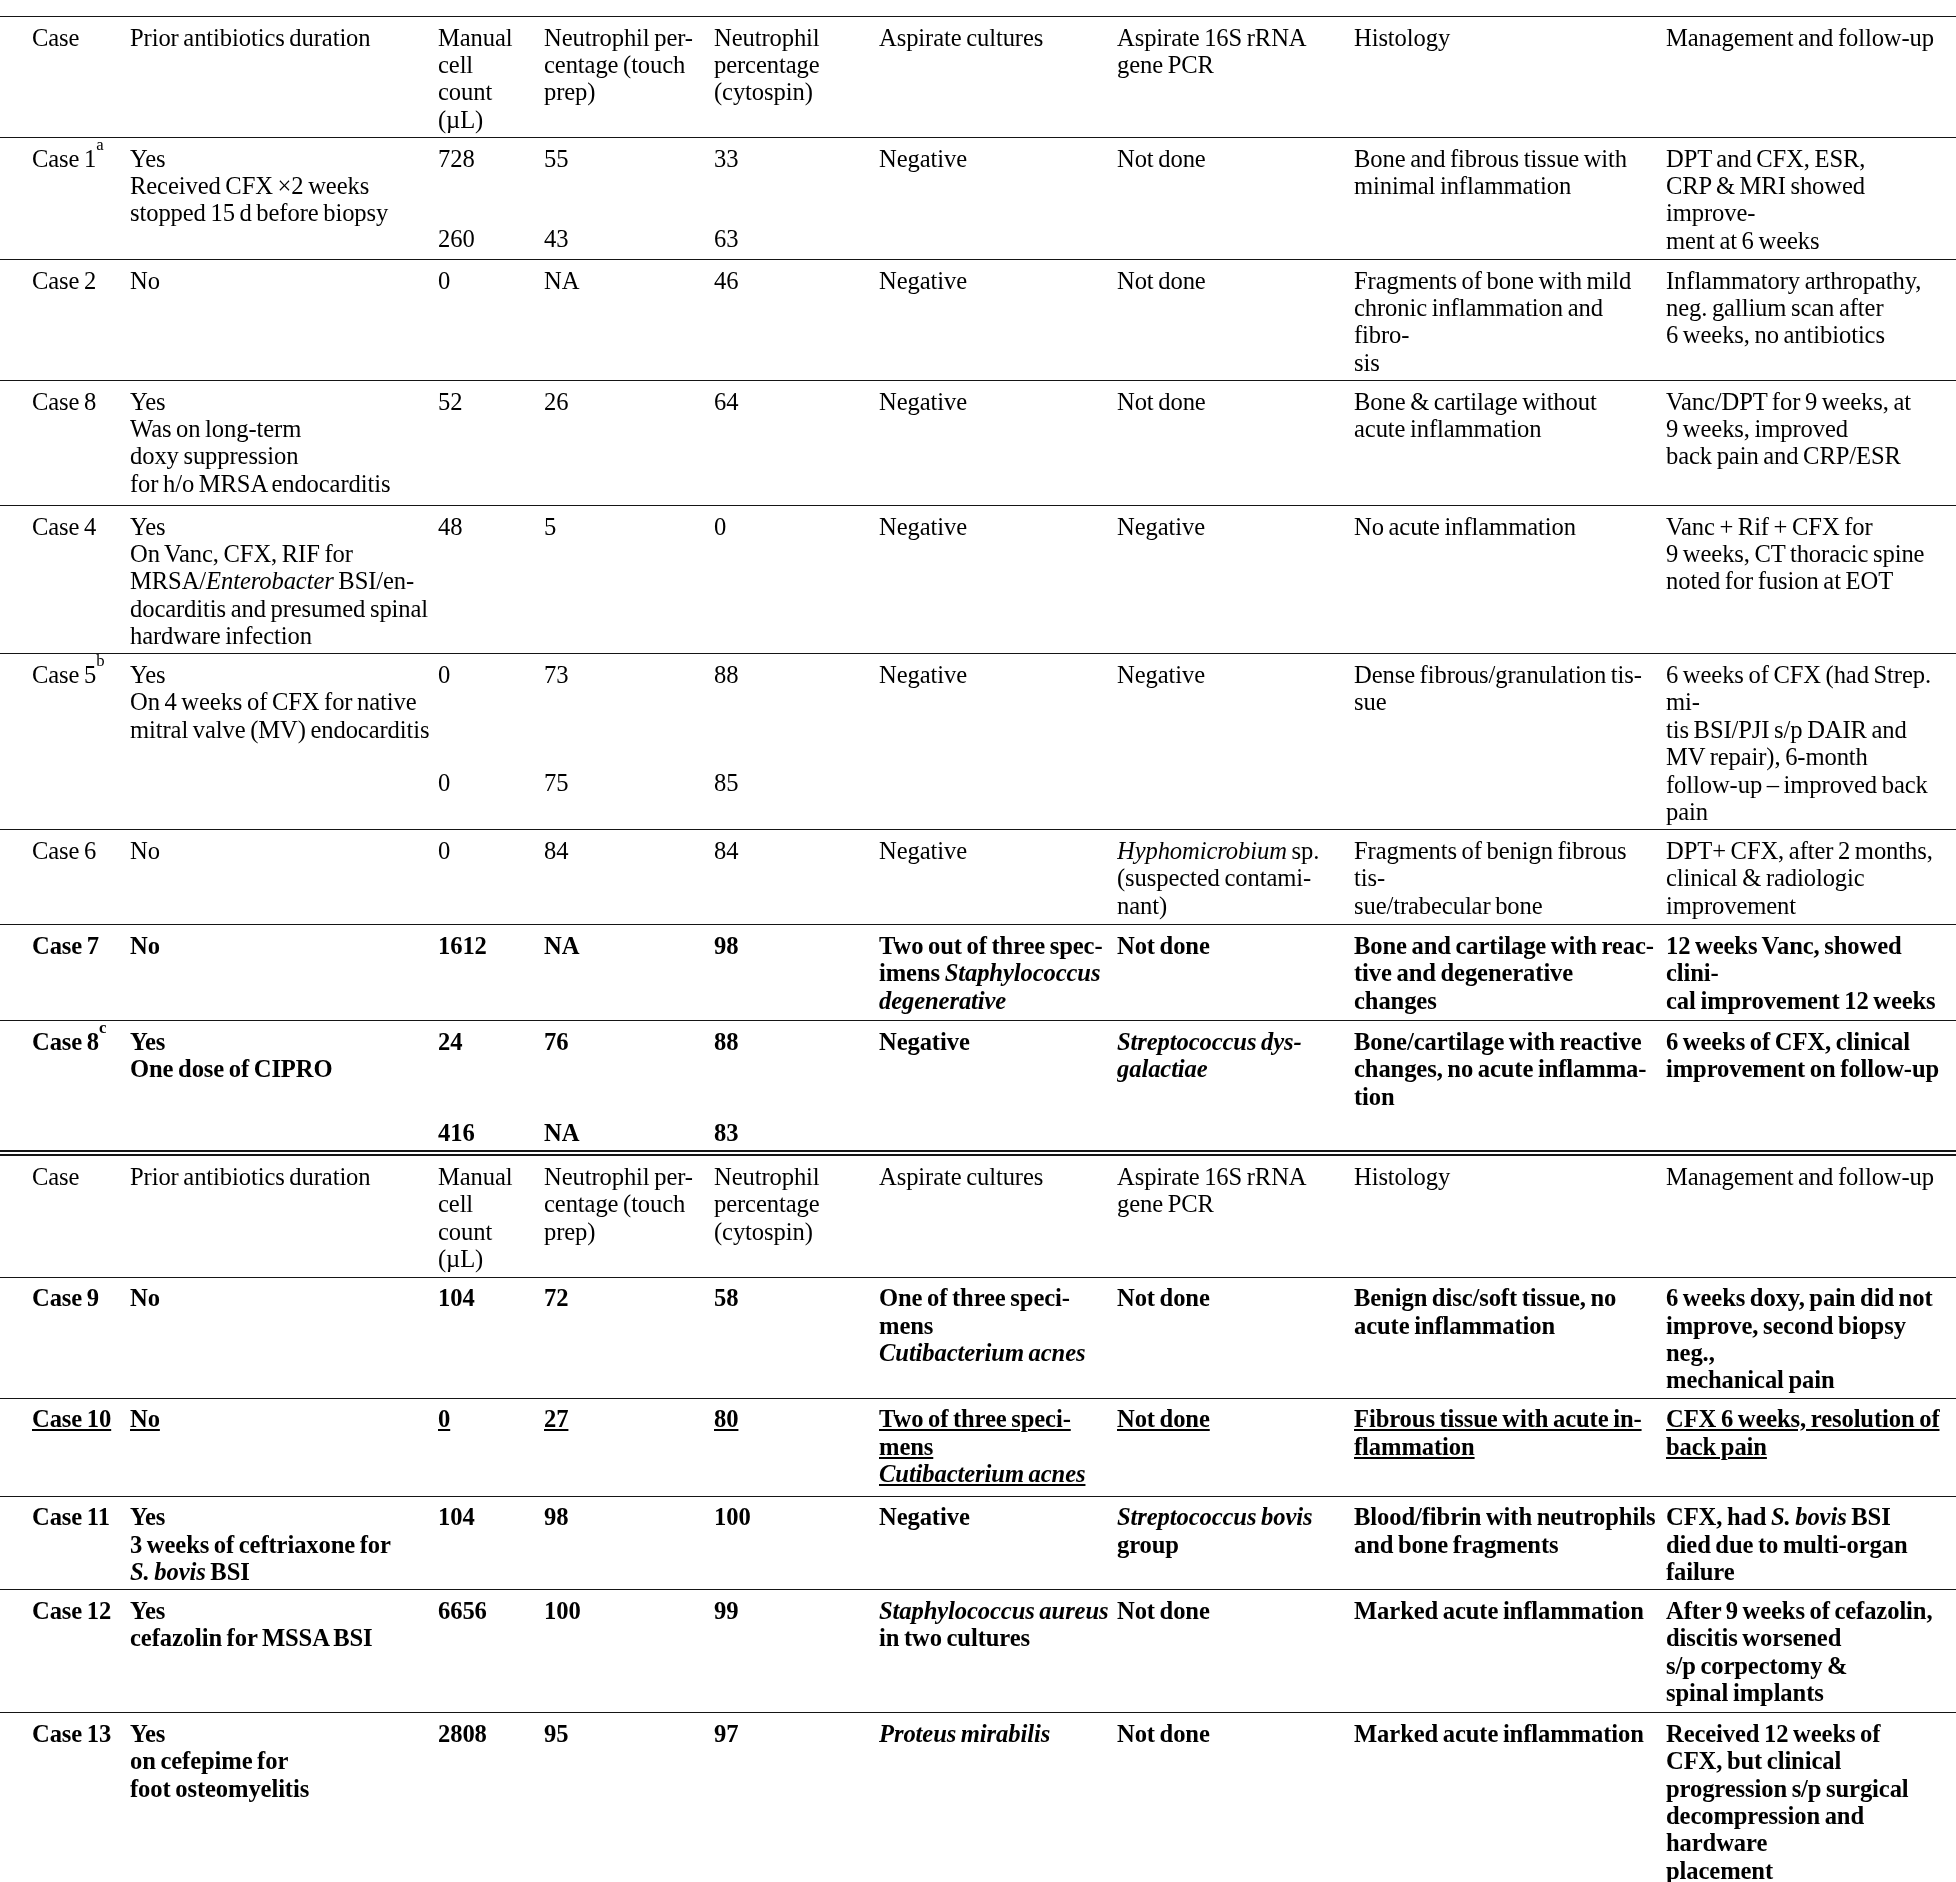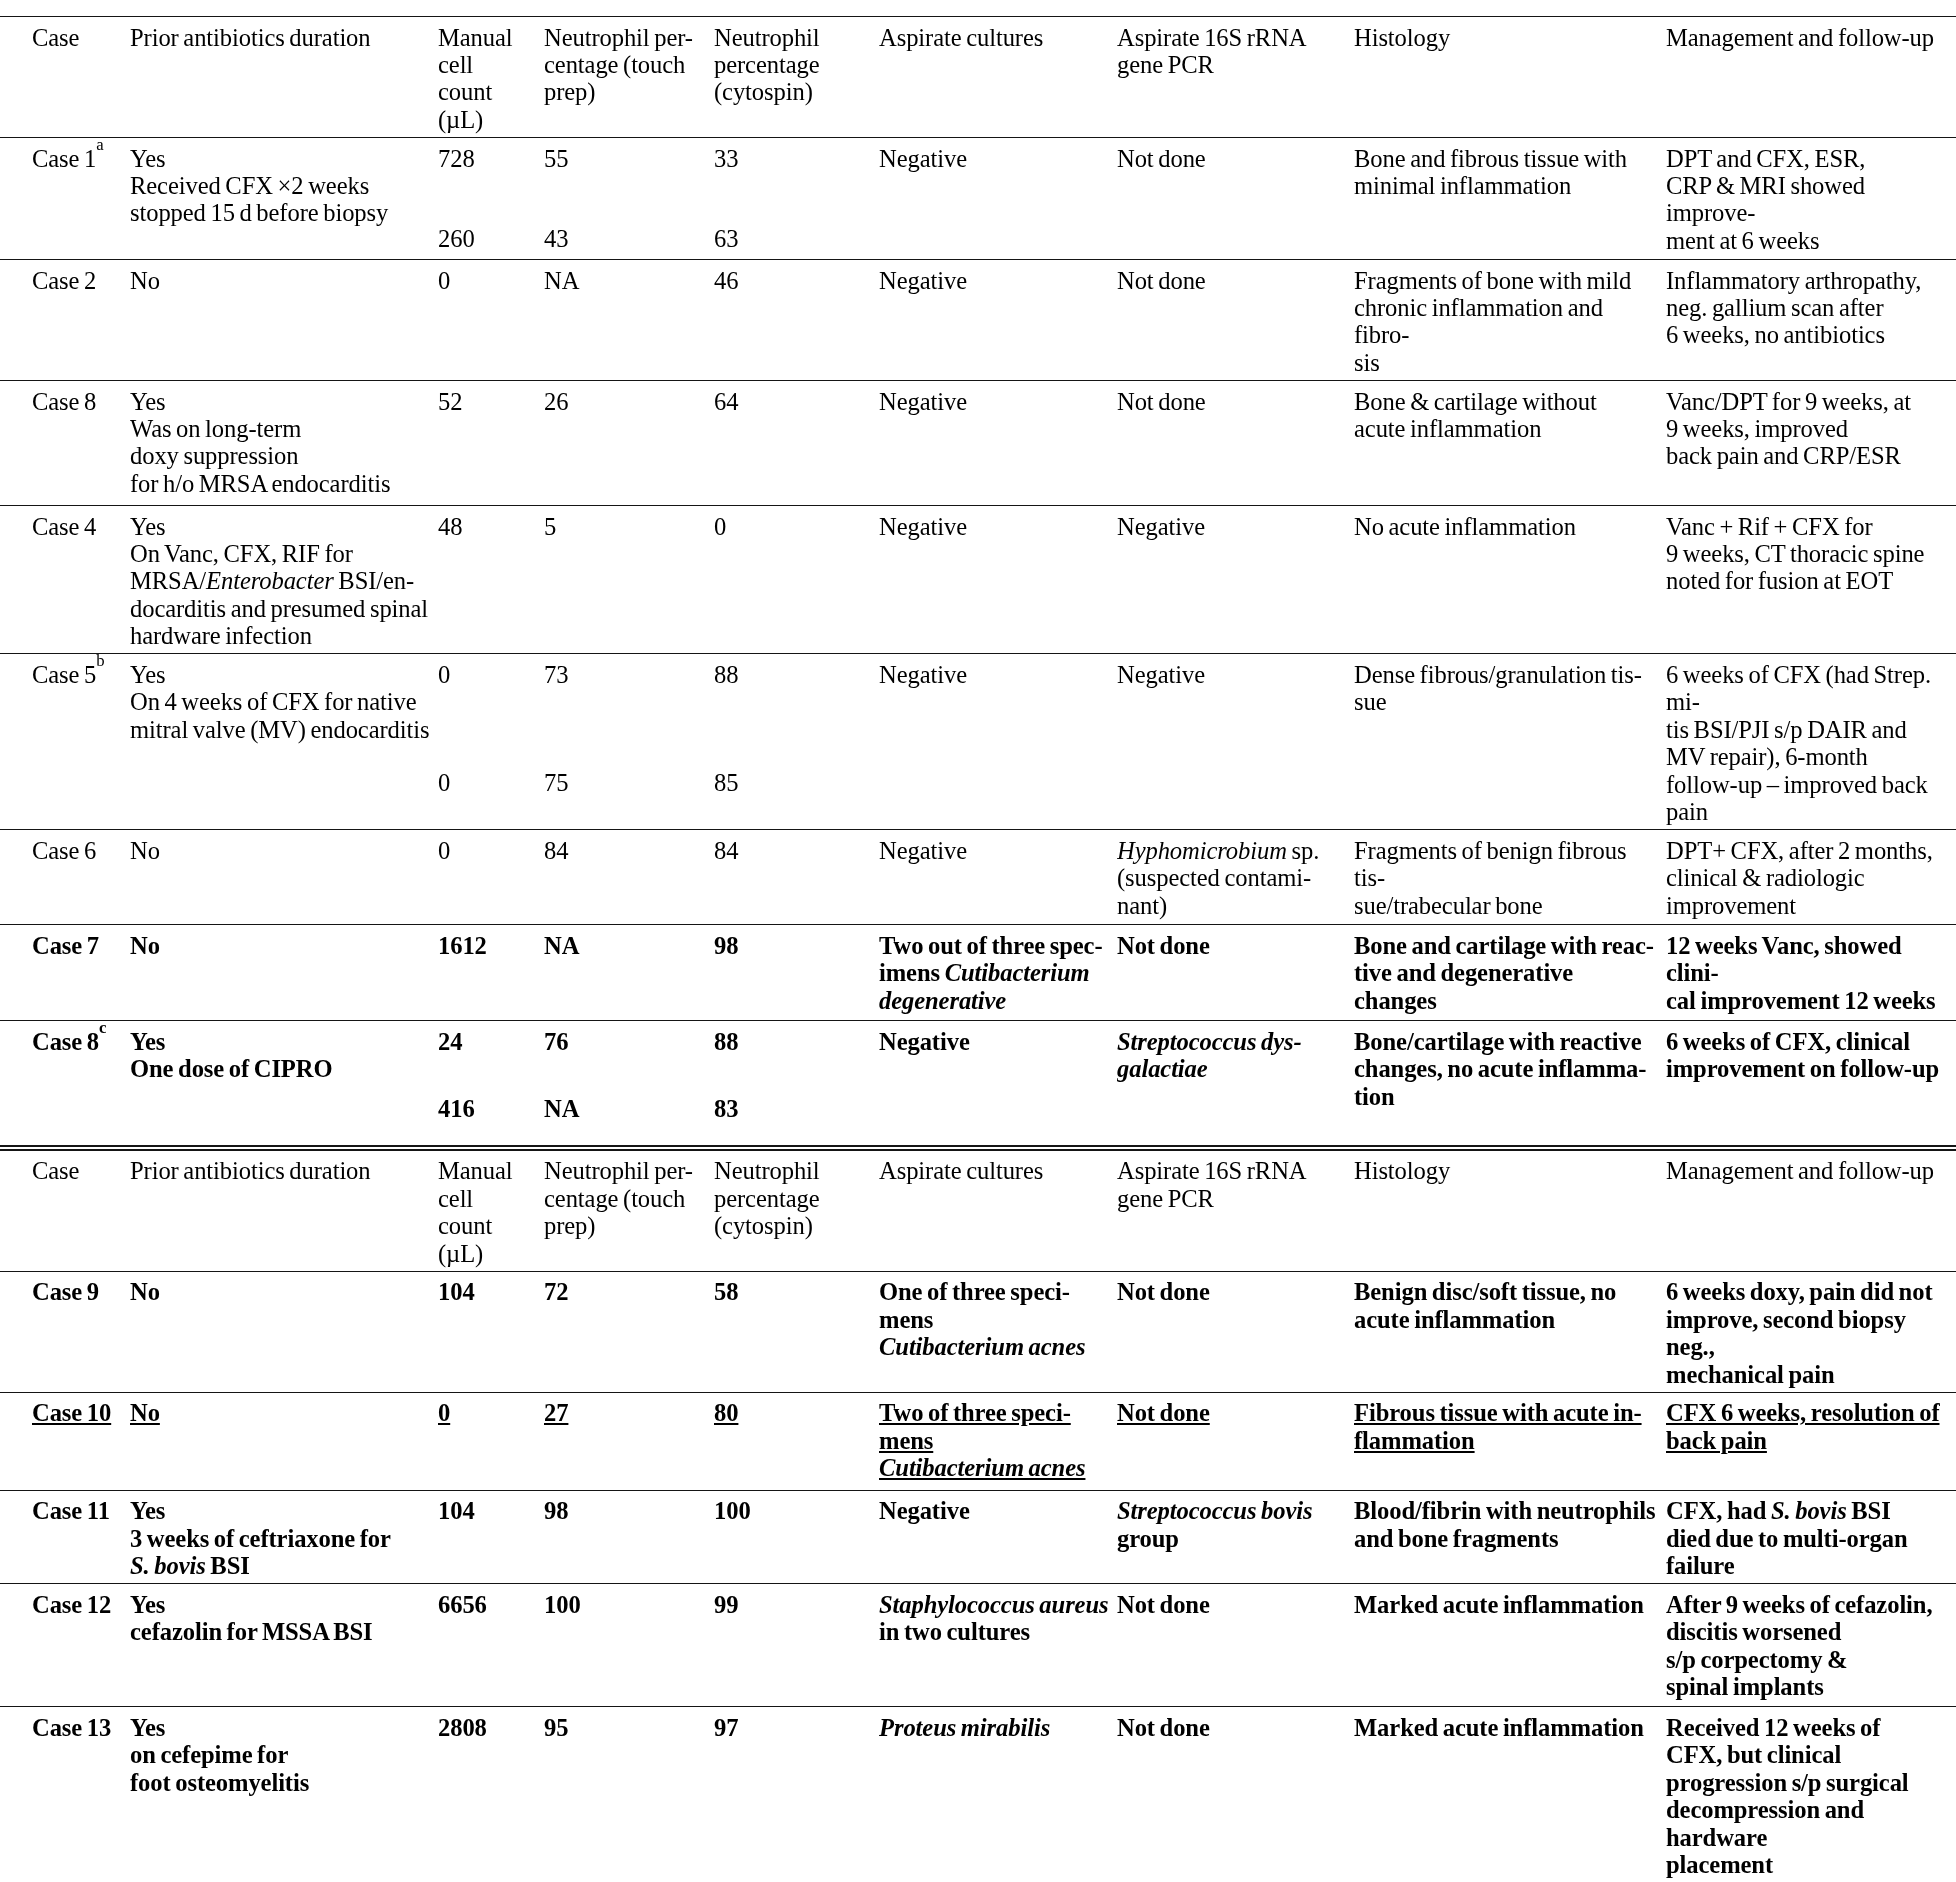--- a/index.html
+++ b/index.html
@@ -21,21 +21,21 @@
     word-spacing:-1.4px;letter-spacing:-0.1px;
   }
   tr{border-top:1.9px solid #151515;}
   tr.first{border-top:none;}
   tr.dbl{border-top:6.6px double #151515;}
   tr.bold-row td{font-weight:bold;}
   td.c1,th.c1{padding-left:32px;}
   .sub:empty{display:none;}
   .g1{margin-top:53px;}
   .g2{margin-top:81px;}
-  .g3{margin-top:40px;}
+  .g3{margin-top:64px;}
   sup{font-size:0.68em;line-height:0;position:relative;top:-0.45em;}
   
   tr.hr1{height:116px;} tr.r1{height:122px;} tr.r2{height:96px;}
   tr.r3{height:125px;} tr.r4{height:147px;font-family:Liberation Serif, serif;} tr.r5{height:150px;}
   tr.r6{height:95px;padding-left:13px;} tr.r7{height:96px;padding-left:44px;} tr.r8{height:127px;}
   tr.hr2{height:120px;} tr.r9{height:95px;} tr.r10{height:98px;text-decoration:underline;}
   tr.r11{height:90px;} tr.r12{height:123px;} tr.r13{height:145px;margin-top:43px;}
 </style>
 </head>
 <body>
@@ -185,21 +185,21 @@
     <td>No</td>
     <td>
           <div class="val">1612</div>
         </td>
     <td>
           <div class="val">NA</div>
         </td>
     <td>
           <div class="val">98</div>
         </td>
-    <td>Two out of three spec-<br>imens <i>Cutibacterium</i><br><i>degenerative</i></td>
+    <td>Two out of three spec-<br>imens <i>Staphylococcus</i><br><i>degenerative</i></td>
     <td>Not done</td>
     <td>Bone and cartilage with reac-<br>tive and degenerative changes</td>
     <td>12 weeks Vanc, showed clini-<br>cal improvement 12 weeks</td>
   </tr>
 
   <tr class="r8 bold-row">
     <td class="c1"><span>Case 8</span><sup>c</sup></td>
     <td>Yes<br>One dose of CIPRO</td>
     <td>
           <div class="val">24</div>

